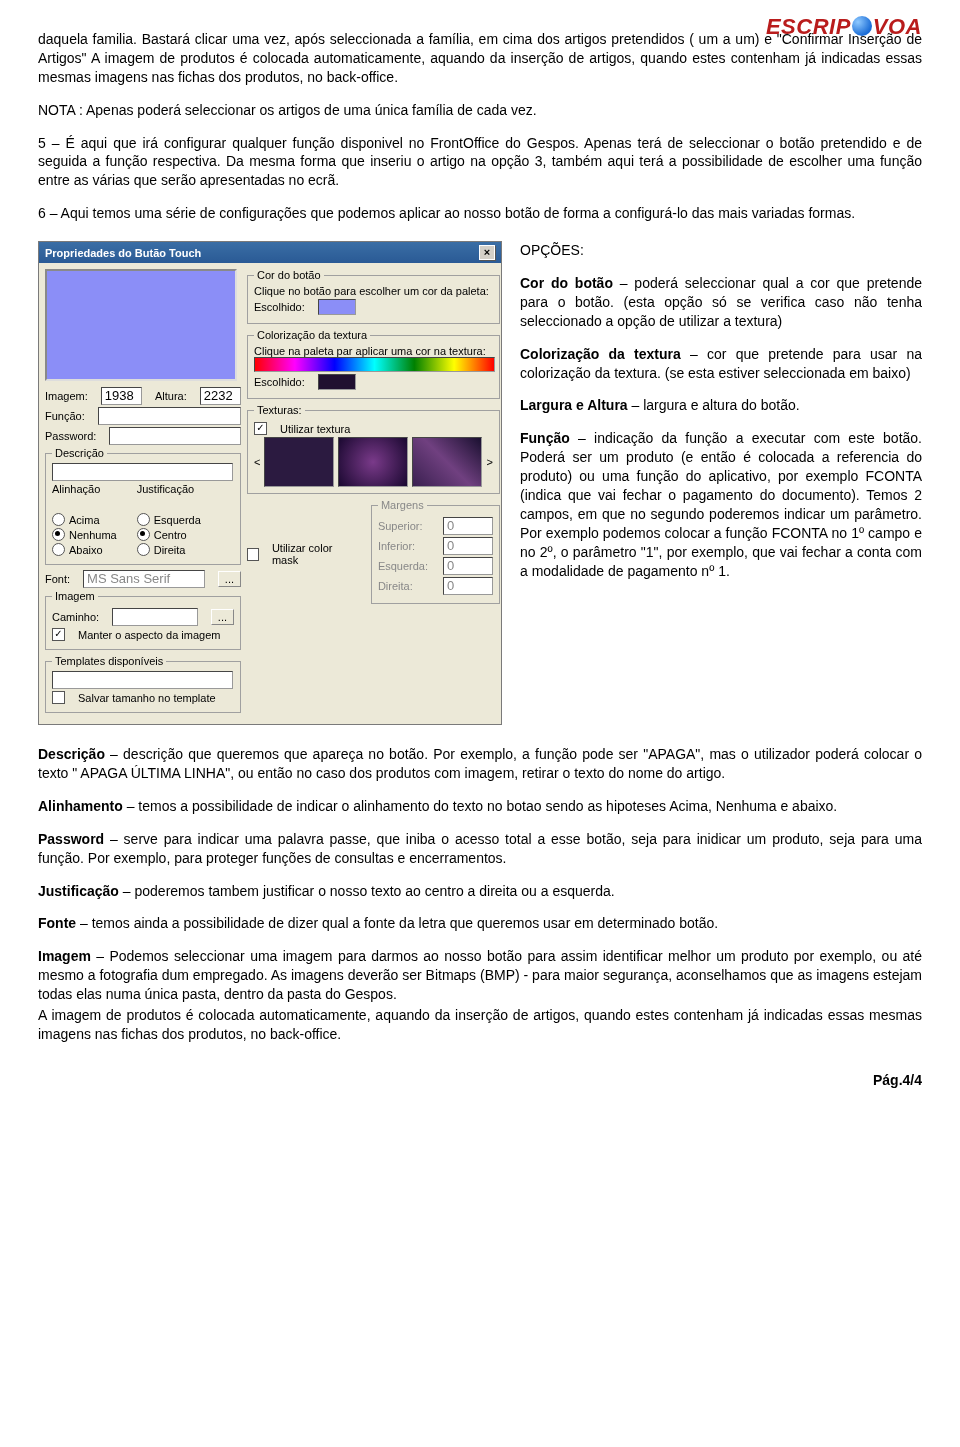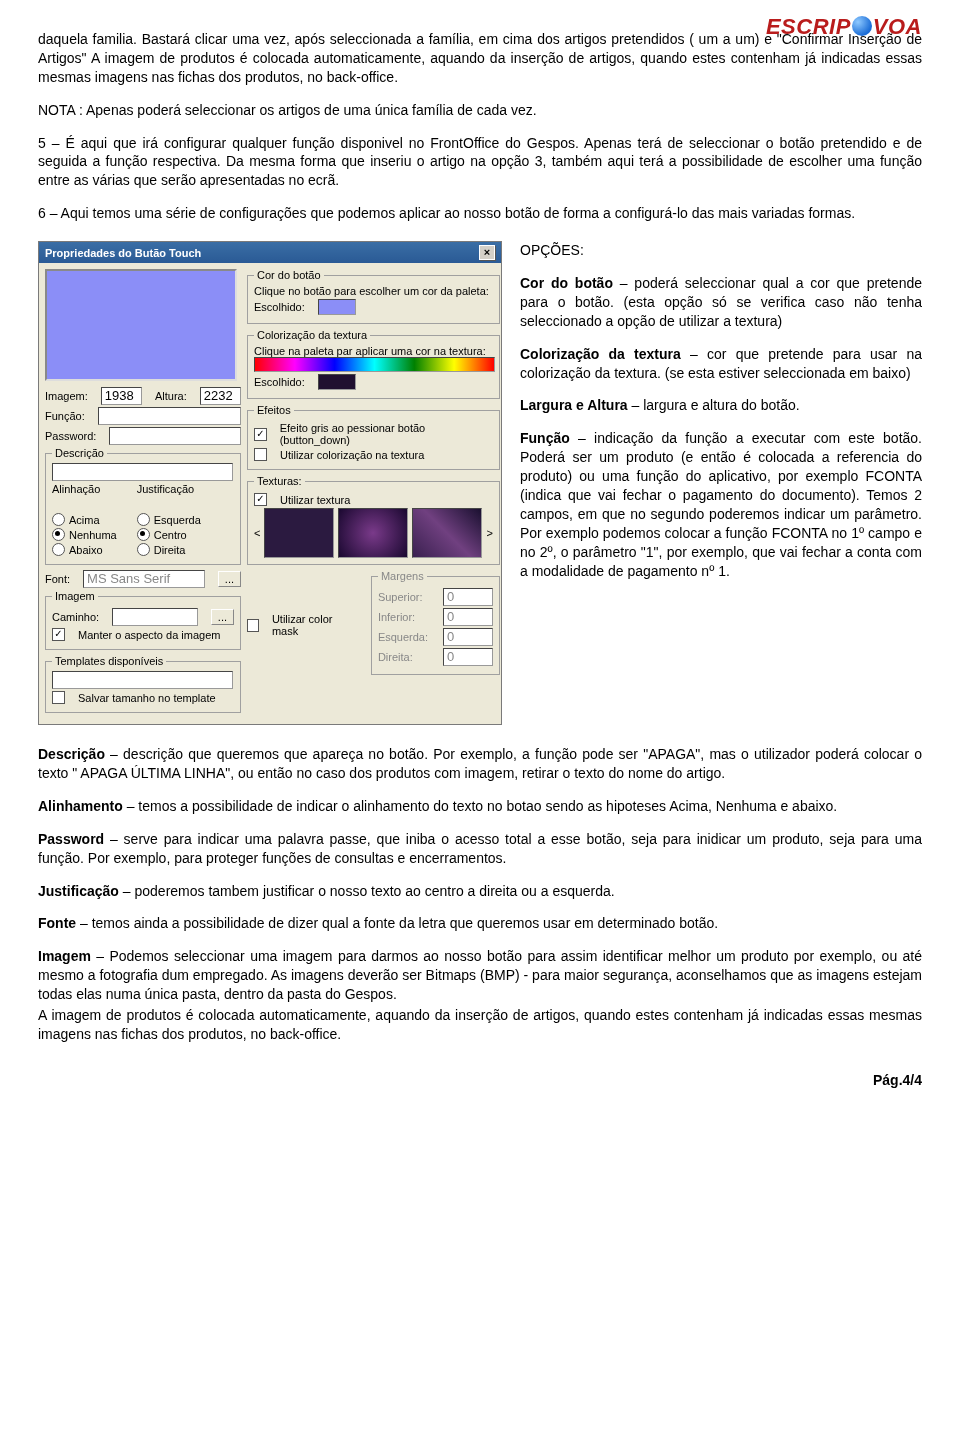--- a/index.html
+++ b/index.html
@@ -209,31 +209,20 @@
         <fieldset>
           <legend>Colorização da textura</legend>
           <div>Clique na paleta par aplicar uma cor na textura:</div>
           <div class="hue"></div>
           <div class="row">
               <span>Escolhido:</span>
               <span class="swatch" style="background:#201030"></span>
             </div>
         </fieldset>
         <fieldset>
-          <legend>Efeitos</legend>
-          <label class="row">
-              <span class="chk sel"></span>
-              <span>Efeito gris ao pessionar botão (button_down)</span>
-            </label>
-          <label class="row">
-              <span class="chk"></span>
-              <span>Utilizar colorização na textura</span>
-            </label>
-        </fieldset>
-        <fieldset>
           <legend>Texturas:</legend>
           <label class="row">
               <span class="chk sel"></span>
               <span>Utilizar textura</span>
             </label>
           <div class="thumbrow">
             <span>&lt;</span>
             <div class="thumb"></div>
             <div class="thumb t2"></div>
             <div class="thumb t3"></div>

